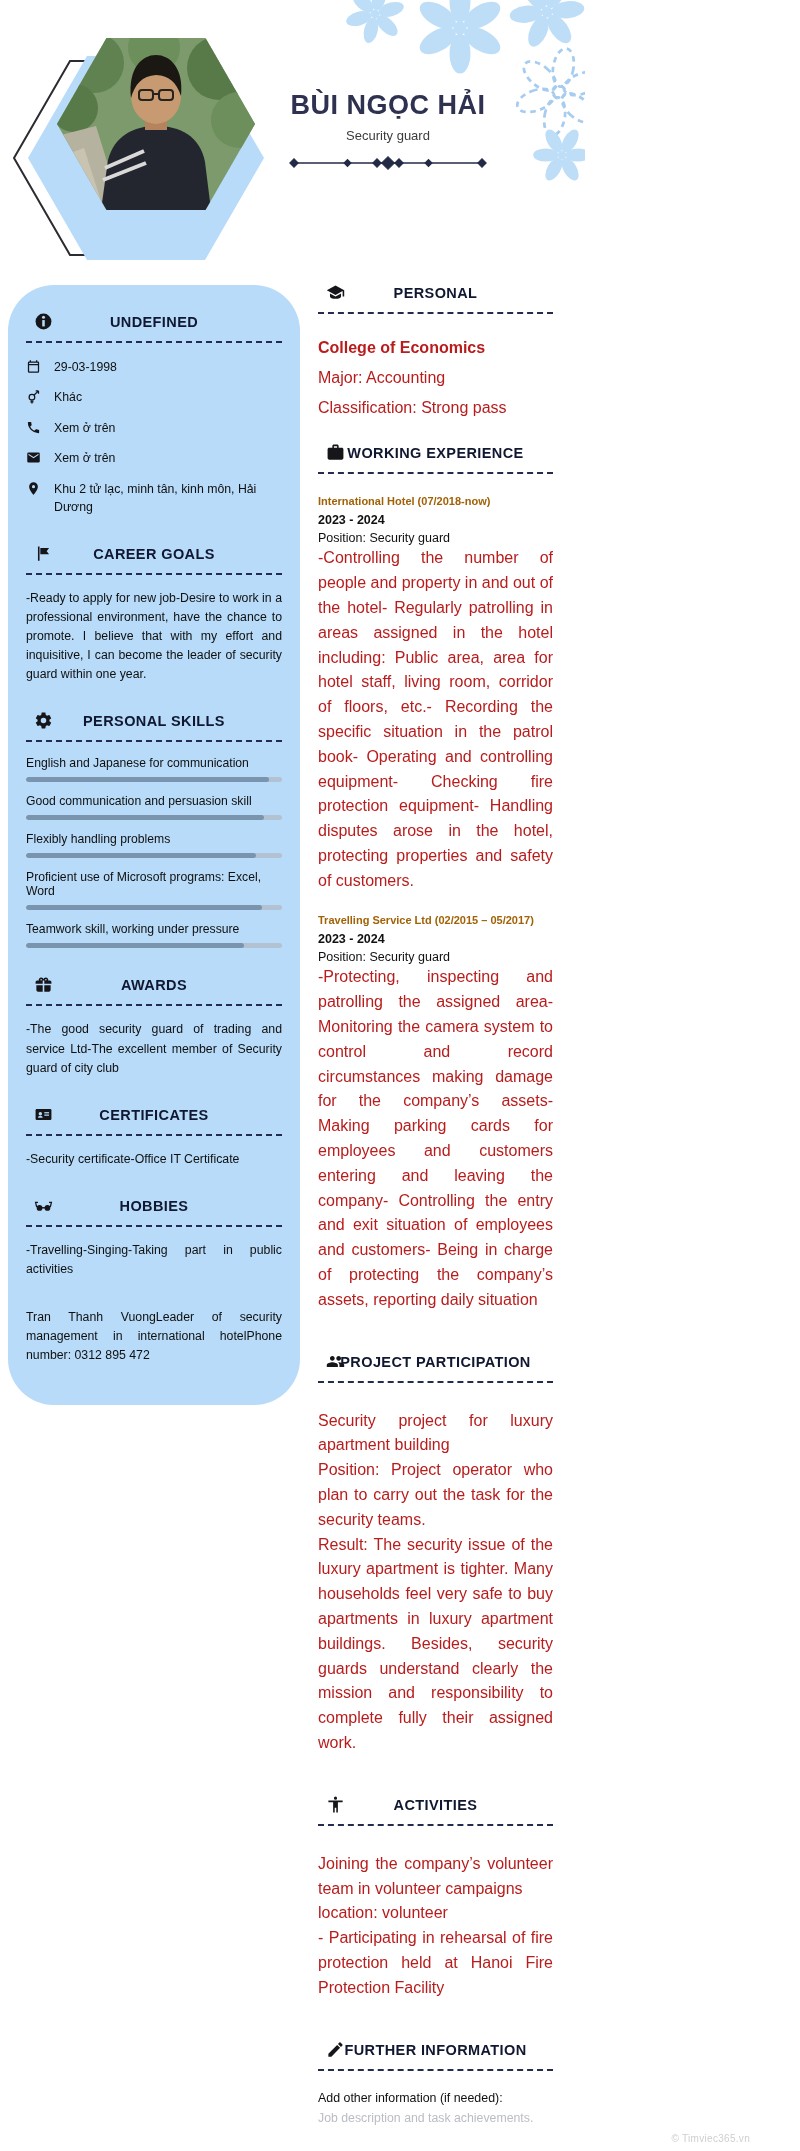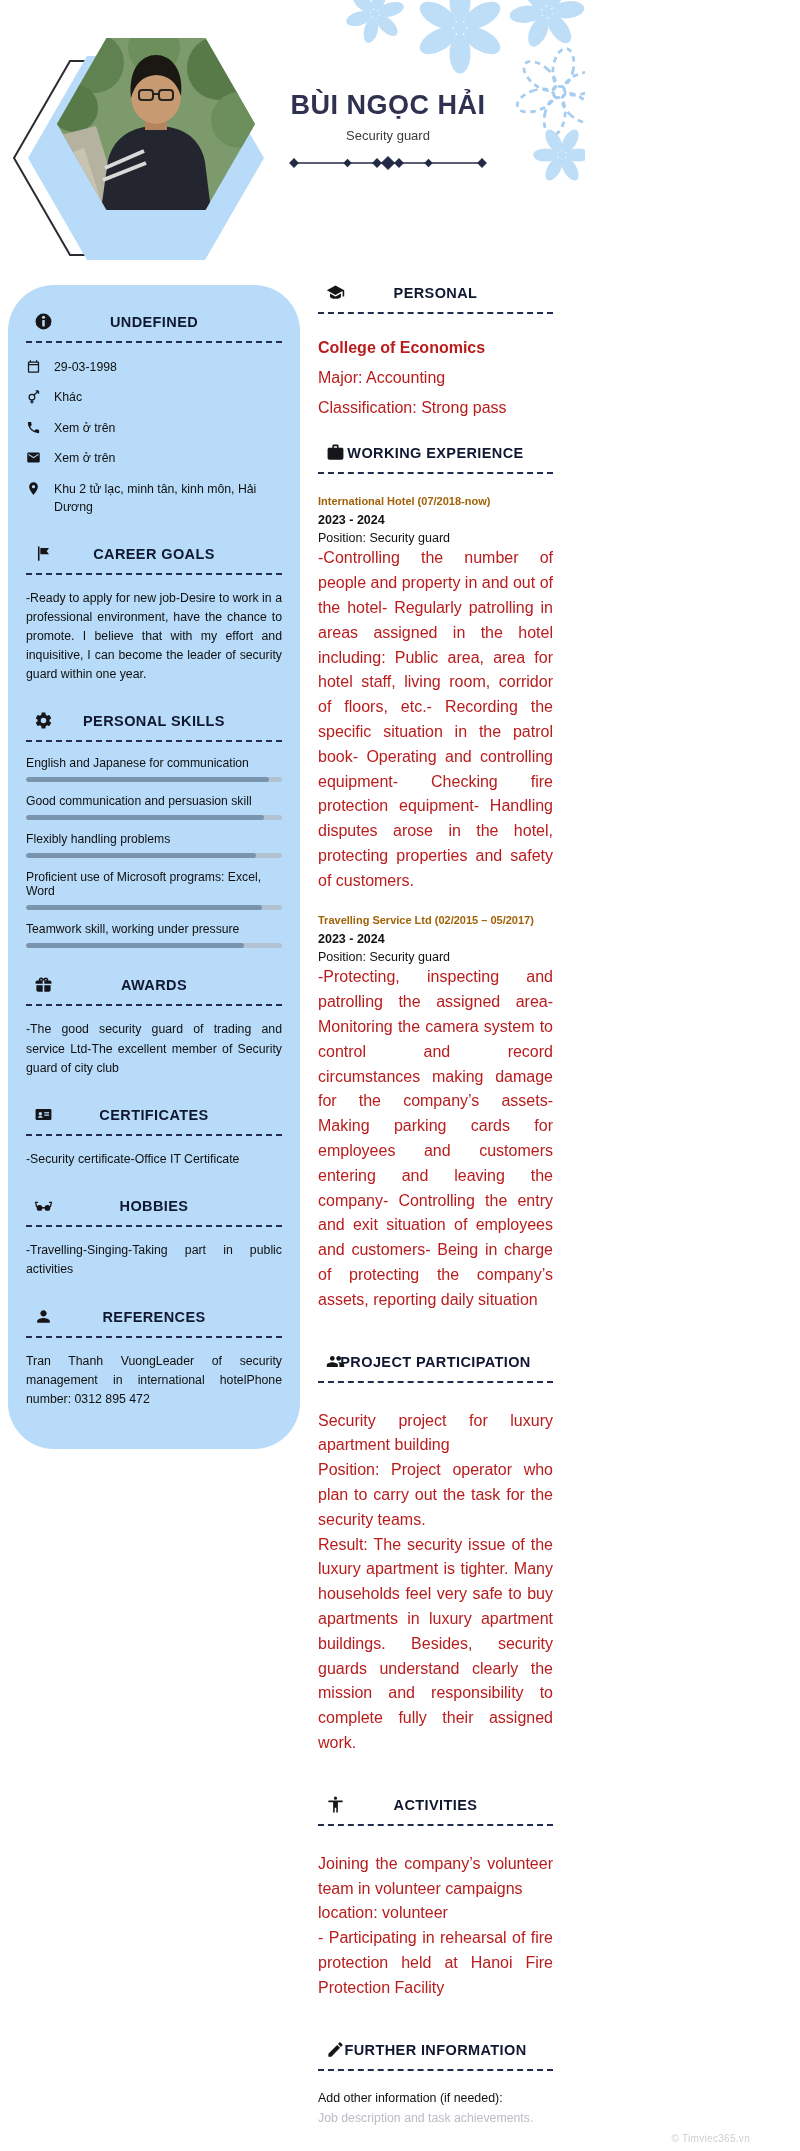--- a/index.html
+++ b/index.html
@@ -295,28 +295,20 @@
               <rect x="10" y="14" width="4" height="1.8" fill="#15151a"></rect>
               <path d="M3.4 14L2 8h3M20.6 14L22 8h-3" stroke="#15151a" stroke-width="1.6" fill="none"></path>
             </svg>
         </span>
         <span class="title">HOBBIES</span>
       </div>
       <p class="side-text">-Travelling-Singing-Taking part in public activities</p>
     </div>
 
     <div class="side-sec">
-      <div class="sec-head">
-        <span class="icon">
-          <svg viewBox="0 0 24 24">
-              <path fill="#15151a" d="M12 12c2.2 0 4-1.8 4-4s-1.8-4-4-4-4 1.8-4 4 1.8 4 4 4zm0 2c-2.7 0-8 1.3-8 4v2h16v-2c0-2.7-5.3-4-8-4z"></path>
-            </svg>
-        </span>
-        <span class="title">REFERENCES</span>
-      </div>
       <p class="side-text">Tran Thanh VuongLeader of security management in international hotelPhone number: 0312 895 472</p>
     </div>
   </div>
 
   <div class="main-col">
 
     <div class="main-sec first">
       <div class="sec-head">
         <span class="icon">
           <svg viewBox="0 0 24 24">

